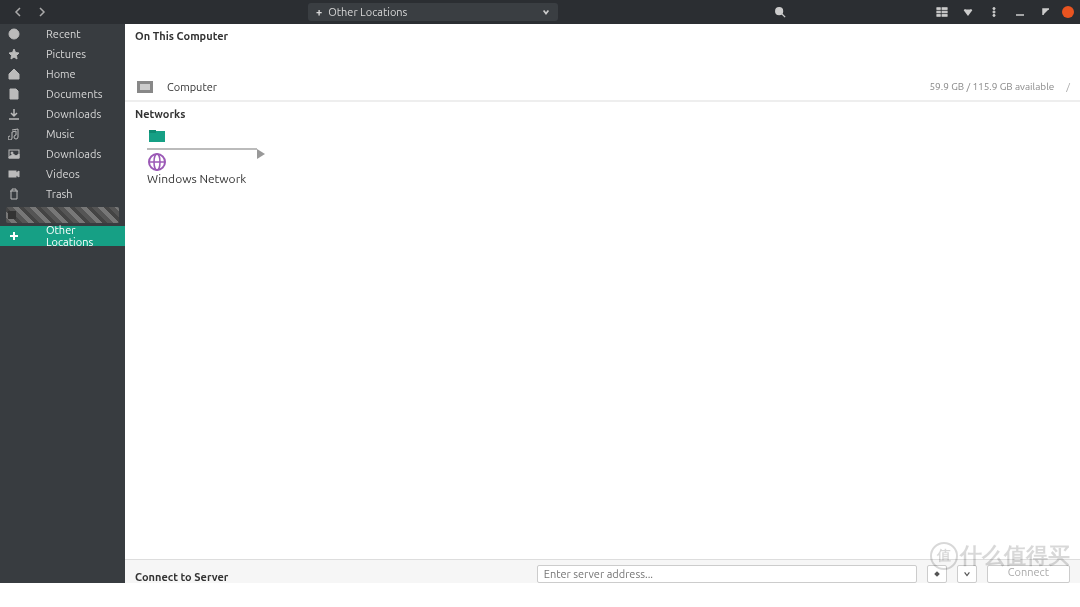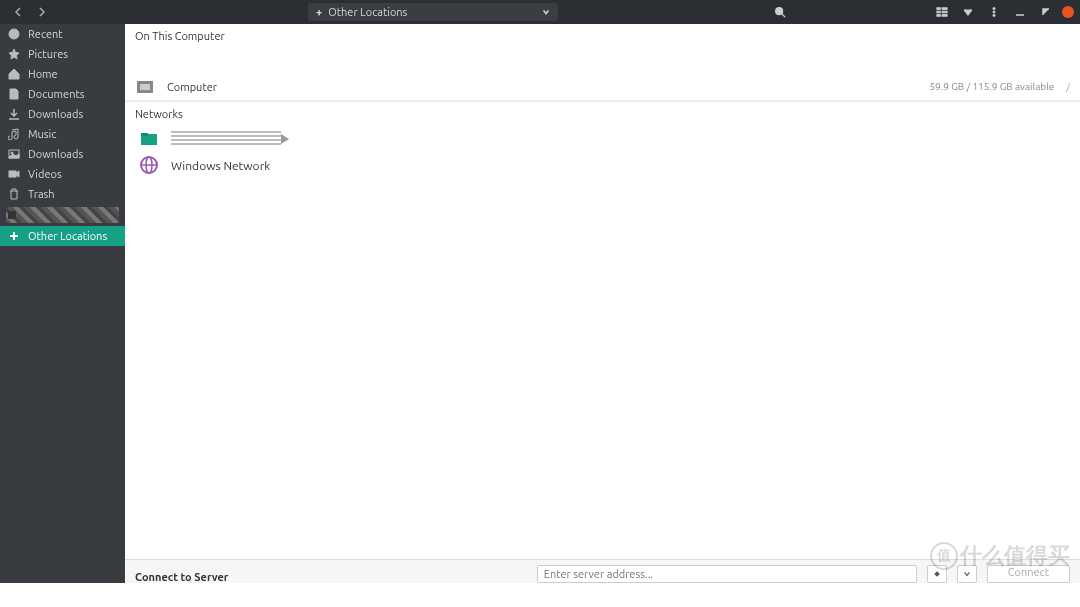--- a/index.html
+++ b/index.html
@@ -18,37 +18,37 @@
 .hicon { width:20px; height:20px; display:flex; align-items:center; justify-content:center; cursor:pointer; }
 .hicon svg { width:12px; height:12px; stroke:#ccc; fill:#ccc; }
 .right-group { display:flex; align-items:center; gap:6px; padding:0 6px; }
 .close-dot { width:12px; height:12px; border-radius:50%; background:#e95420; cursor:pointer; }
 
 
 .columns { display:flex; height:559px; }
 
 
 .sidebar { width:125px; background:#383c40; color:#d7d7d7; font-size:11px; display:flex; flex-direction:column; }
-.side-item { display:flex; align-items:center; height:20px; padding:4px 8px; cursor:pointer; gap:8px; }
+.side-item { display:flex; align-items:center; height:20px; padding:4px 8px; cursor:pointer; gap:26px; }
 .side-item.active { background:#16a085; color:#fff; }
 .side-item .ico { width:12px; height:12px; display:flex; align-items:center; justify-content:center; flex-shrink:0; }
 .side-item .ico svg { width:12px; height:12px; stroke:#bbb; fill:#bbb; }
 .side-item.active .ico svg { stroke:#fff; fill:#fff; }
 .loading-row { height:16px; margin:3px 6px; background:repeating-linear-gradient(45deg,#555 0 4px,#777 4px 8px,#444 8px 12px); border-radius:2px; display:flex; align-items:center; }
 .loading-row .sq { width:8px;height:8px;background:#333;margin-left:2px; }
 
 
 .main { flex:1; background:#fff; display:flex; flex-direction:column; position:relative; }
-.section-header { font-weight:normal; font-size:11px; padding:6px 10px; color:#333; }
+.section-header { font-weight:bold; font-size:11px; padding:6px 10px; color:#333; }
 .row { display:flex; align-items:center; height:28px; padding:0 10px; border-bottom:1px solid #eee;margin-top:25px; }
 .row .m-ico { width:20px; height:20px; display:flex; align-items:center; justify-content:center; margin-right:12px; }
 .row .name { font-size:11px; color:#333; }
 .row .storage { margin-left:auto; color:#888; font-size:10px; margin-right:12px; }
 .row .slash { color:#aaa; font-size:10px; }
-.net-row { display:flex; align-items:center; height:26px; padding:0 14px; }
+.net-row { display:flex; height:26px; padding:0 22px;flex-direction:column; }
 .net-row .m-ico { width:20px; height:20px; display:flex; align-items:center; justify-content:center; margin-right:12px; }
 .net-loading { height:16px; width:110px; background:repeating-linear-gradient(0deg,#fff 0 2px,#bbb 2px 4px),repeating-linear-gradient(90deg,transparent 0 8px,#999 8px 10px); position:relative; }
 .net-loading::after { content:""; position:absolute; right:-8px; top:3px; border-left:8px solid #999; border-top:5px solid transparent; border-bottom:5px solid transparent; }
 
 
 .bottom { position:absolute; bottom:0; left:0; right:0; height:24px; background:#f6f6f6; border-top:1px solid #ddd; display:flex; align-items:flex-end; padding:0 10px; gap:10px; }
 .bottom .lbl { font-weight:bold; font-size:11px; }
 .bottom input { flex:0 0 380px; margin-left:auto; height:18px; border:1px solid #ccc; border-radius:2px; padding:0 6px; font-size:11px; background:#fff; color:#333; }
 .bottom .mini-btn { width:20px; height:18px; border:1px solid #ccc; border-radius:2px; background:#fff; display:flex; align-items:center; justify-content:center; cursor:pointer; }
 .bottom .connect-btn { height:18px; padding:0 20px; border:1px solid #ccc; border-radius:2px; background:#fff; font-size:11px; color:#aaa; cursor:pointer; }

